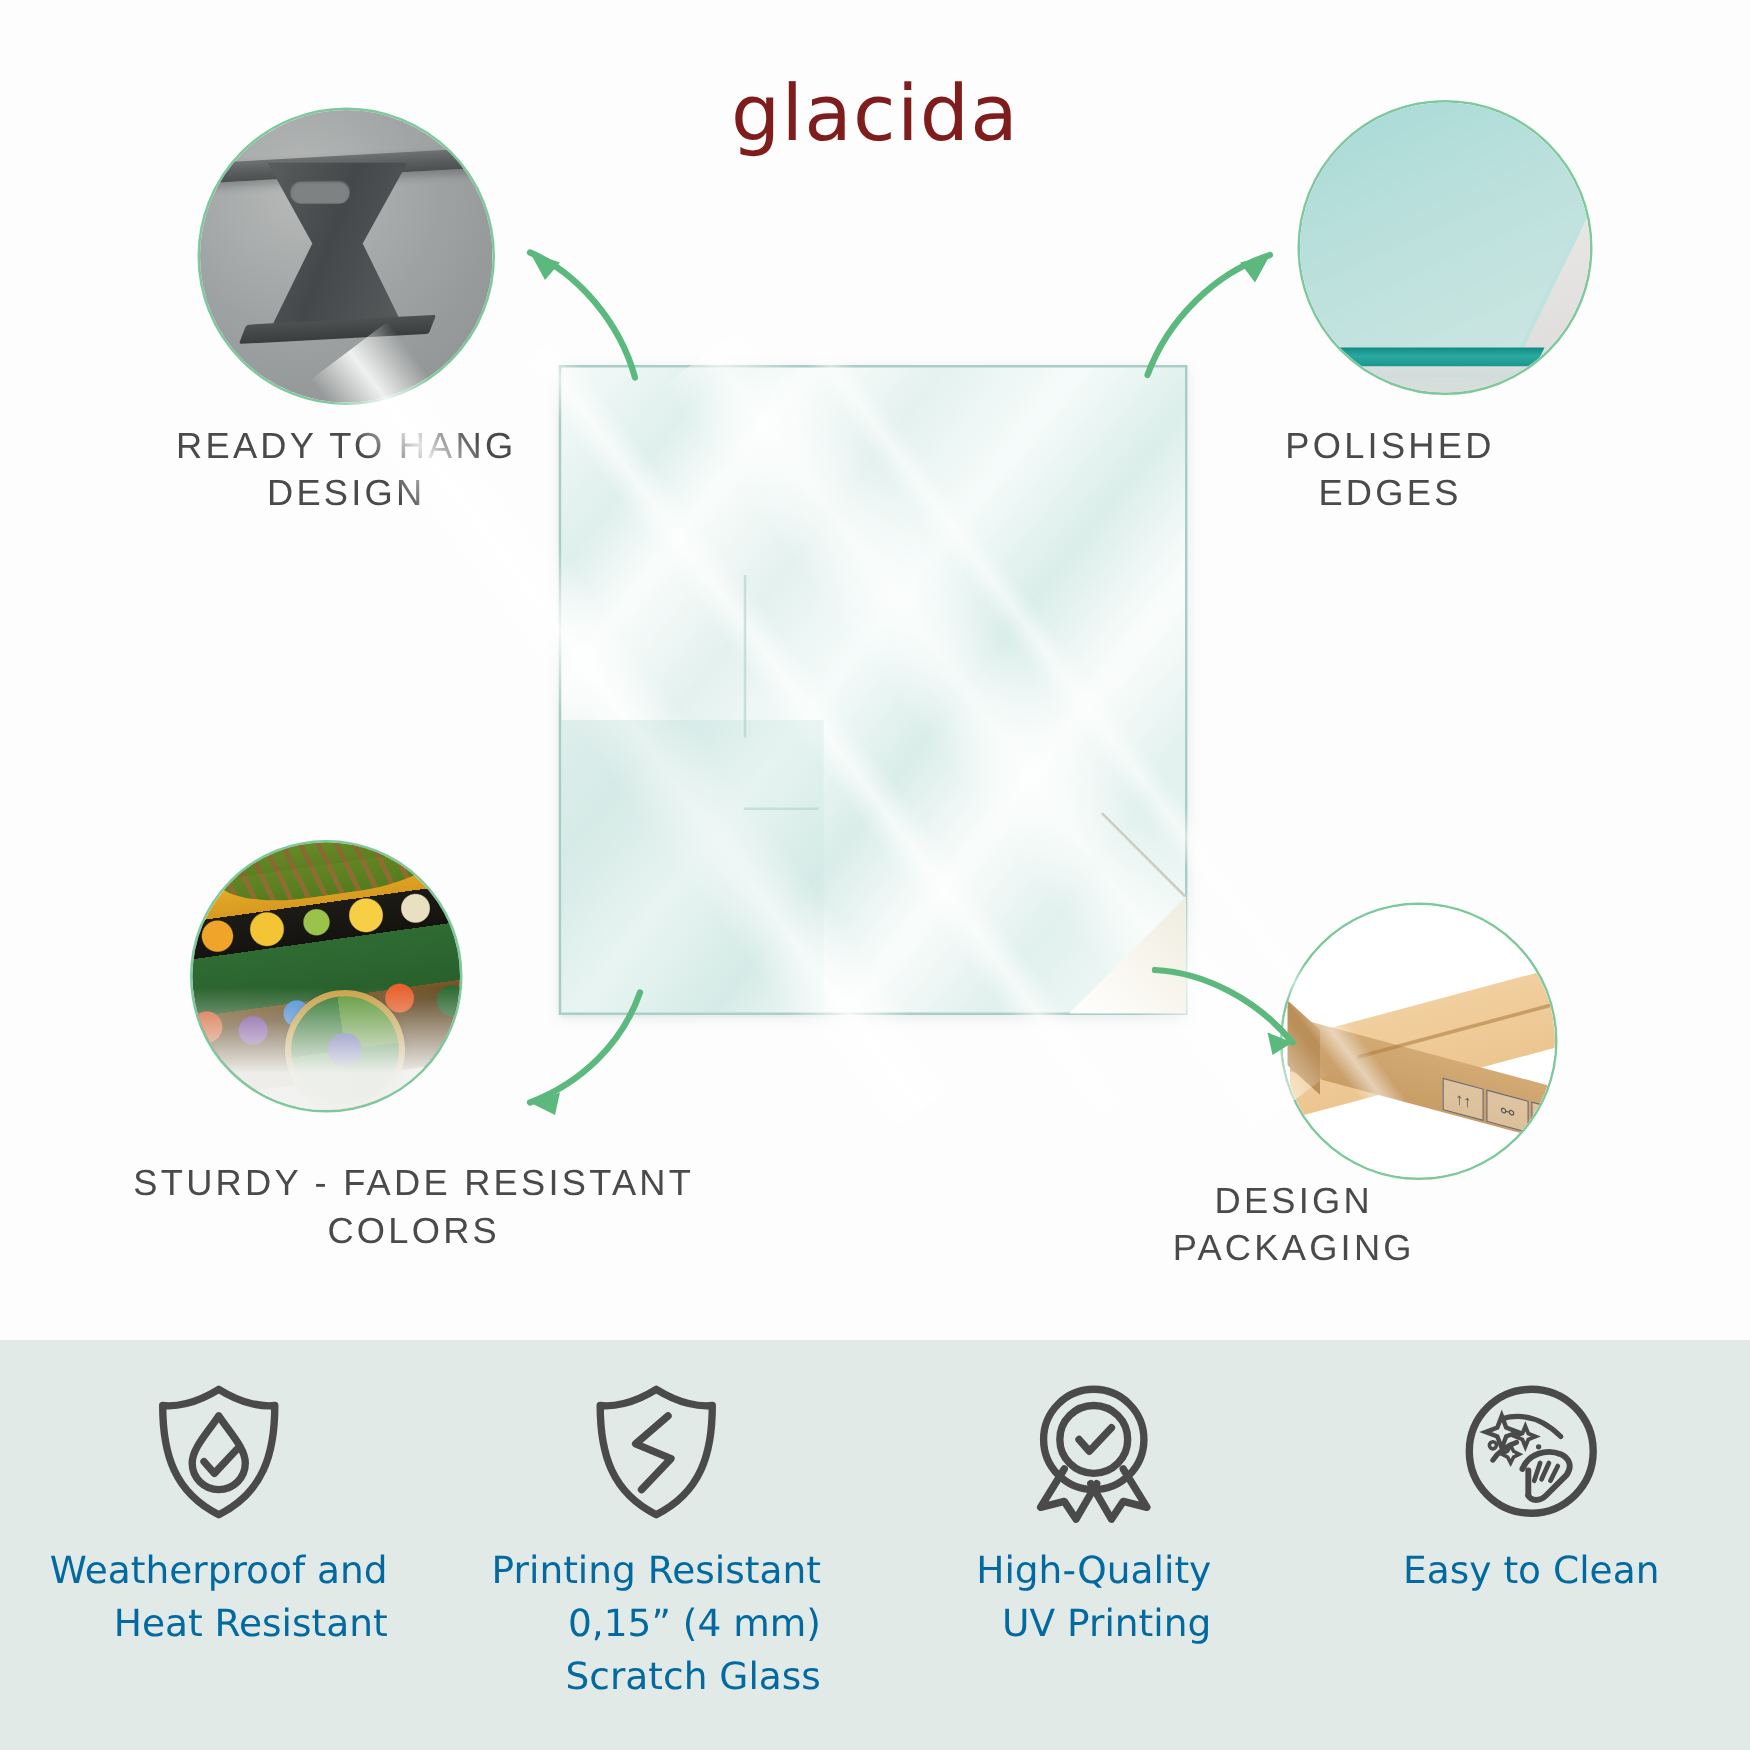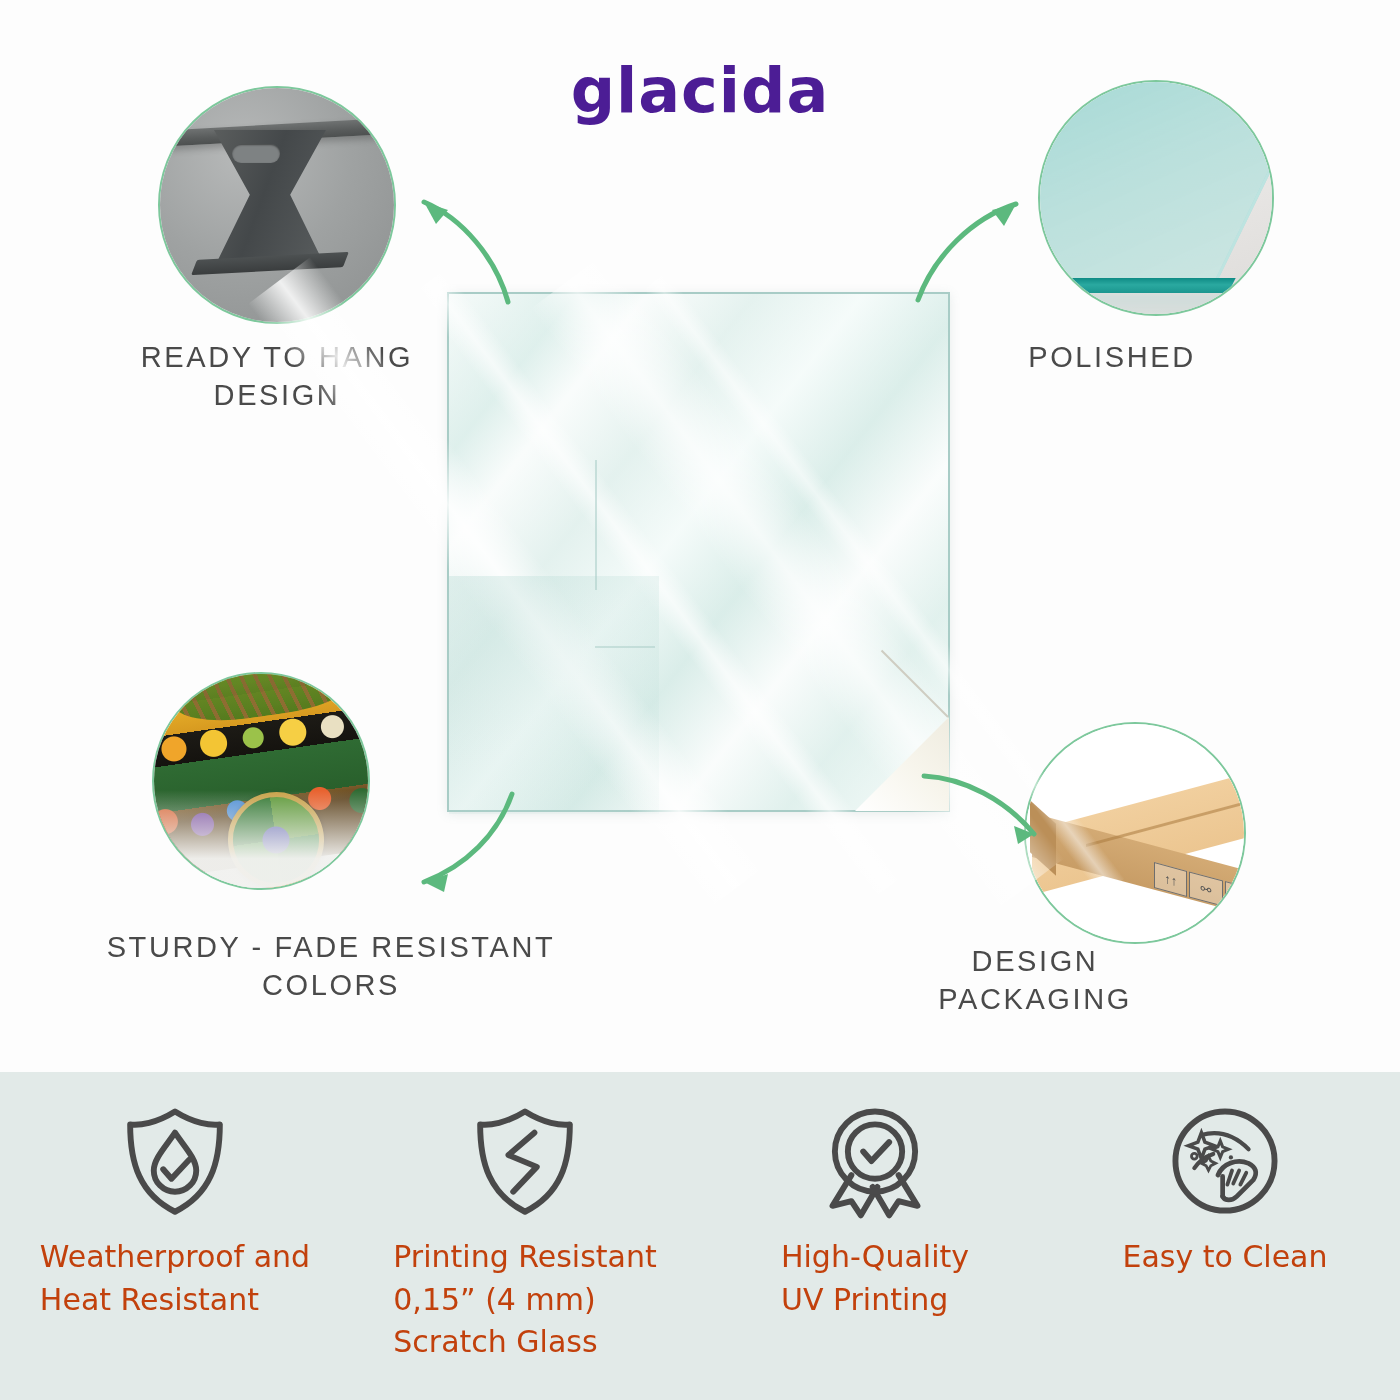--- a/index.html
+++ b/index.html
@@ -21,22 +21,22 @@
 
   
   .brand {
     position: absolute;
     top: 54px;
     left: 0;
     width: 1400px;
     text-align: center;
     font-size: 62px;
     letter-spacing: 1px;
-    color: #4c1d95;
-    font-weight: 700;
+    color: #7f1d1d;
+    font-weight: 400;
     font-family: "DejaVu Sans", sans-serif;
   }
 
   
   .circle {
     position: absolute;
     border-radius: 50%;
     overflow: hidden;
     border: 2px solid #7dc89c;
     box-sizing: border-box;
@@ -310,22 +310,22 @@
     flex: 1;
     display: flex;
     flex-direction: column;
     align-items: center;
     padding-top: 30px;
     box-sizing: border-box;
   }
   .bicon { width: 120px; height: 118px; }
   .btext {
     margin-top: 16px;
-    text-align: left;
-    color: #c2410c;
+    text-align: right;
+    color: #0369a1;
     font-size: 30px;
     line-height: 1.42;
     font-family: "DejaVu Sans", sans-serif;
     padding: 0 14px;
   }
 </style>
 </head>
 <body>
 
 <div class="page">
@@ -345,20 +345,21 @@
   </div>
 
   <div class="circle c-edge">
     <div class="circle-inner edge-bg"></div>
     <div class="edge-shadow"></div>
     <div class="edge-pane"></div>
     <div class="edge-band"></div>
   </div>
   <div class="caption cap-edge">
     <div>POLISHED</div>
+    <div>EDGES</div>
   </div>
 
   <div class="circle c-vivid">
     <div class="circle-inner vivid-bg"></div>
     <div class="vivid-art"></div>
     <div class="vivid-roots"></div>
     <div class="vivid-pebbles"></div>
     <div class="vivid-pebbles2"></div>
     <div class="vivid-medallion"></div>
     <div class="vivid-fade"></div>

